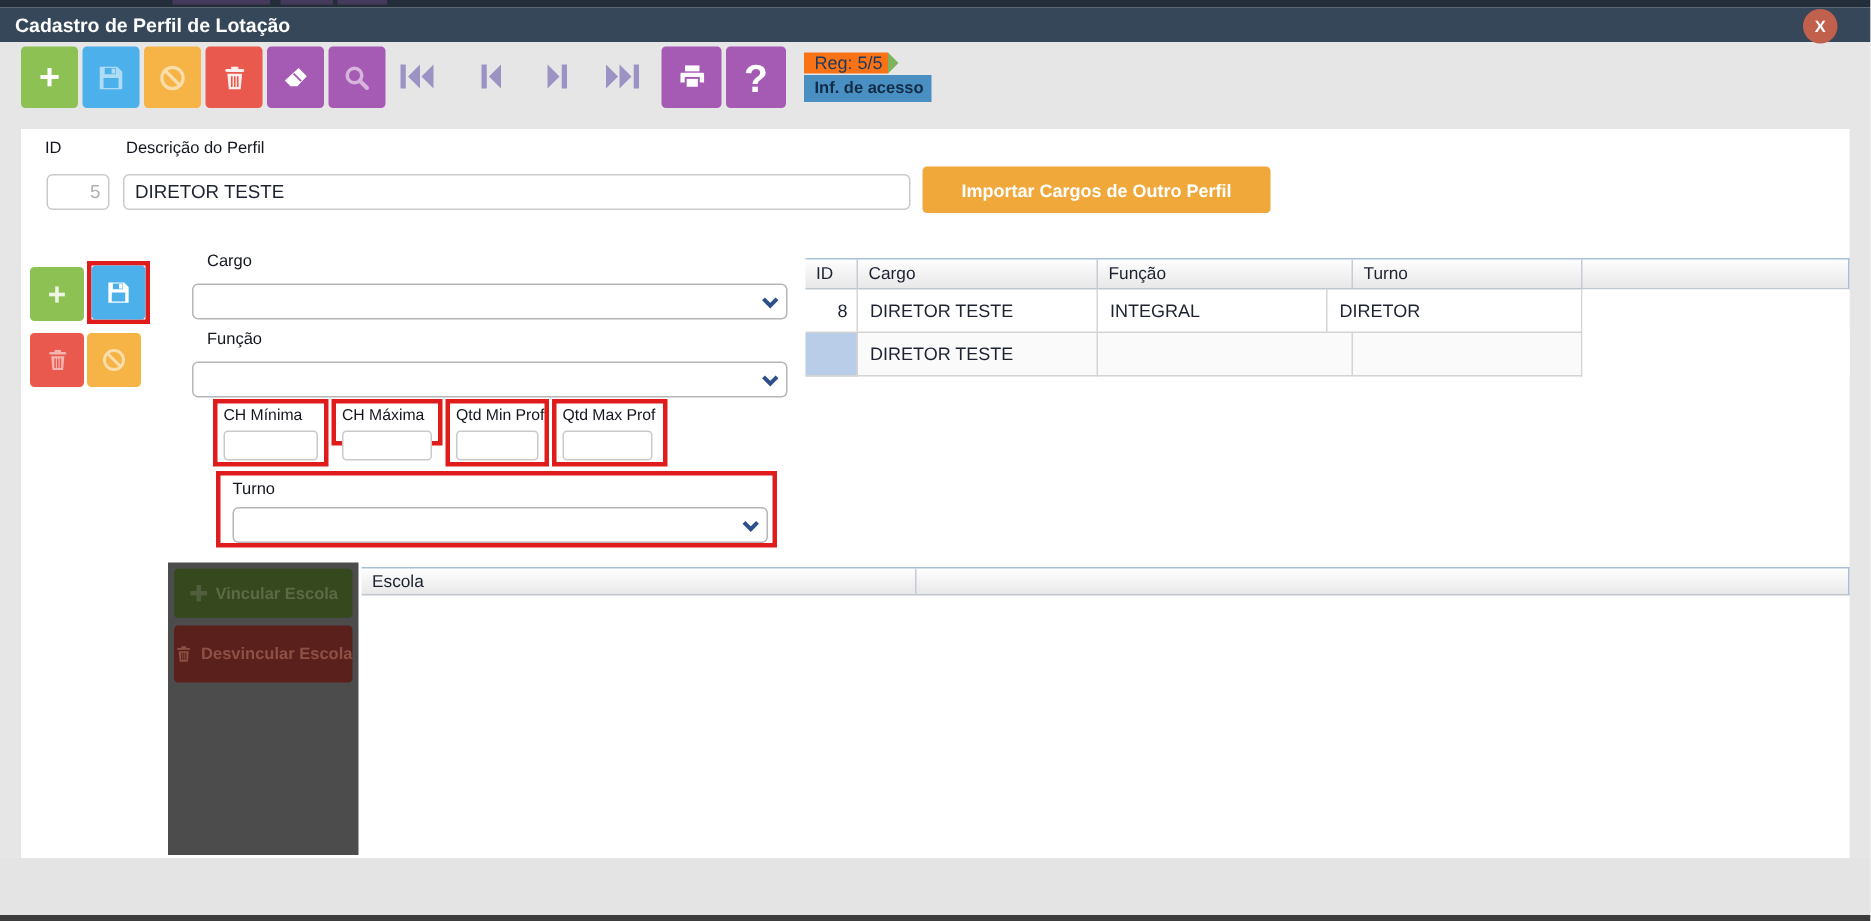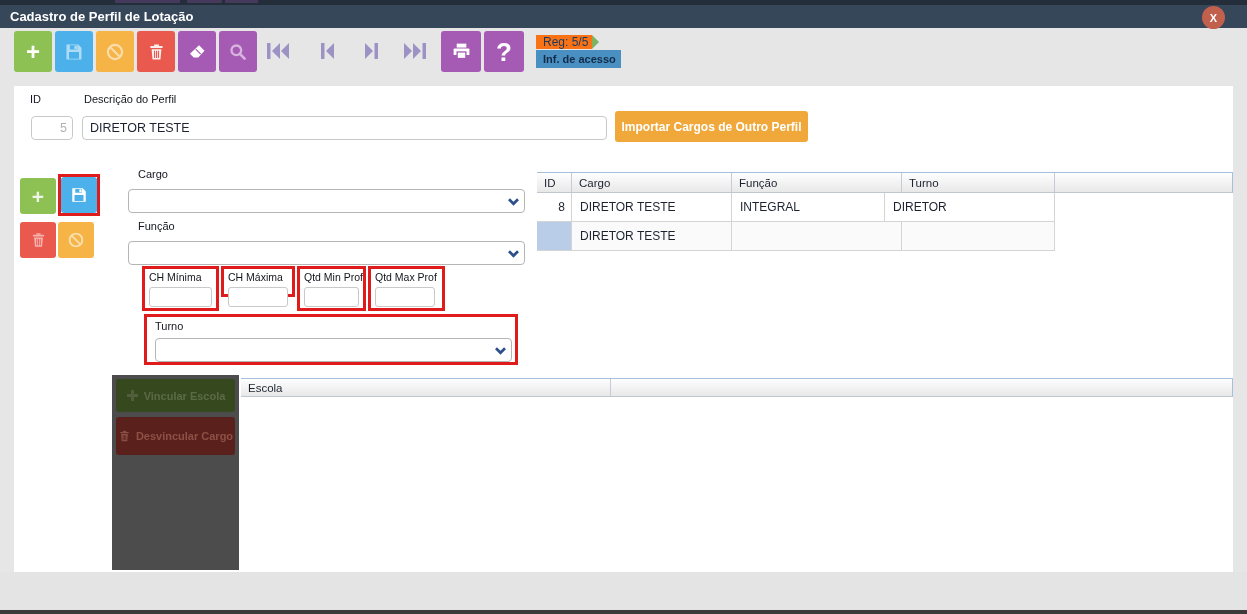--- a/index.html
+++ b/index.html
@@ -55,21 +55,21 @@
   .panel { left:14px; top:86px; width:1219px; height:486px; background:#ffffff; }
 
   .lbl { font-size:11px; color:#14161f; white-space:nowrap; }
   .tinput {
     border:1px solid #c9c9c9; border-radius:4px; background:#fff;
     font-family:"Liberation Sans", sans-serif; font-size:12.5px; color:#1c2230; outline:none;
   }
   #id-input { left:31px; top:116px; width:42px; height:24px; text-align:right; padding-right:5px; color:#b0b0b0; }
   #desc-input { left:82px; top:116px; width:525px; height:24px; padding-left:7px; }
   .importar-btn {
-    left:615px; top:111px; width:193px; height:31px; background:#f1a83b; border-radius:3px;
+    left:615px; top:111px; width:232px; height:31px; background:#f1a83b; border-radius:3px;
     color:#fff; font-size:12px; font-weight:bold; display:flex; align-items:center; justify-content:center;
     cursor:pointer;
   }
 
   
   .mini { width:36px; height:36px; border-radius:3px; display:flex; align-items:center; justify-content:center; cursor:pointer; }
   .hl-box { border:3px solid #e01b1b; }
   #save-hl { left:58px; top:174px; width:42px; height:42px; }
   #save-hl .mini { position:absolute; left:0; top:0; }
 
@@ -357,21 +357,21 @@
         <rect x="4" y="4.5" width="16" height="2.4" rx="1.2"></rect>
         <path d="M9 2.5 h6 v2 H9 z"></path>
         <path d="M5.8 8.5 h12.4 l-1.2 13 H7 Z"></path>
       </g>
       <g stroke="#5a211c" stroke-width="1.4">
         <path d="M9.5 10.5 v9"></path>
           <path d="M12 10.5 v9"></path>
           <path d="M14.5 10.5 v9"></path>
       </g>
     </svg>
-    <span>Desvincular Cargo</span>
+    <span>Desvincular Escola</span>
   </div>
 </div>
 
 <div class="abs" style="left:241px;top:378px;width:992px;">
   <div class="grid-head" style="height:19px;">
     <div class="hc" style="width:370px;">Escola</div>
     <div class="hc" style="width:57px;margin-top:44px;">cdEscola</div>
     <div class="hc" style="flex:1;"></div>
   </div>
 </div>

